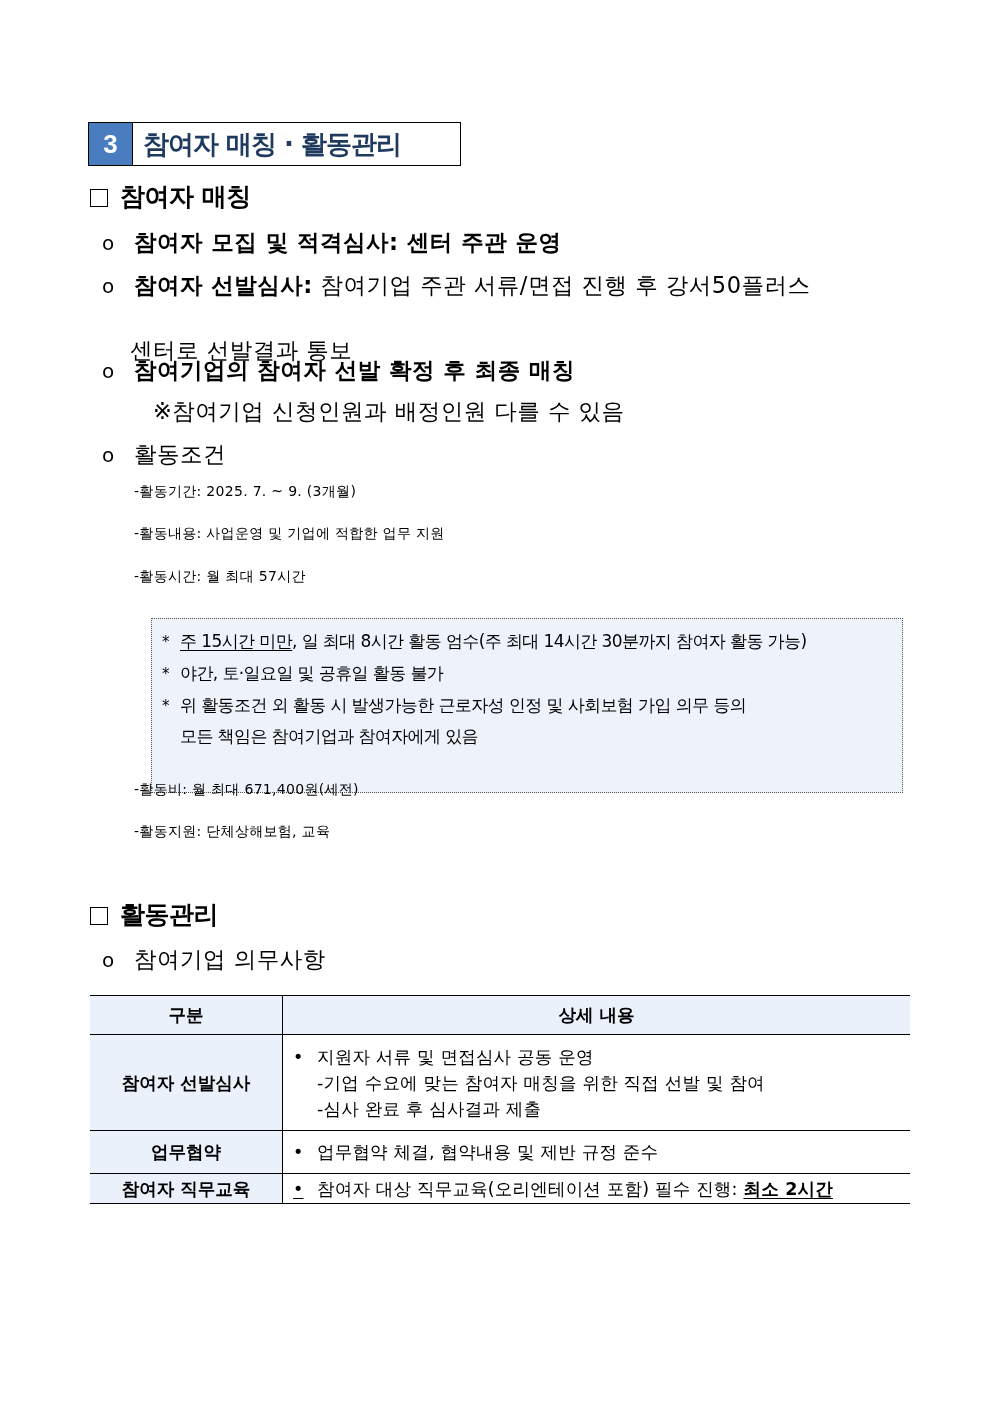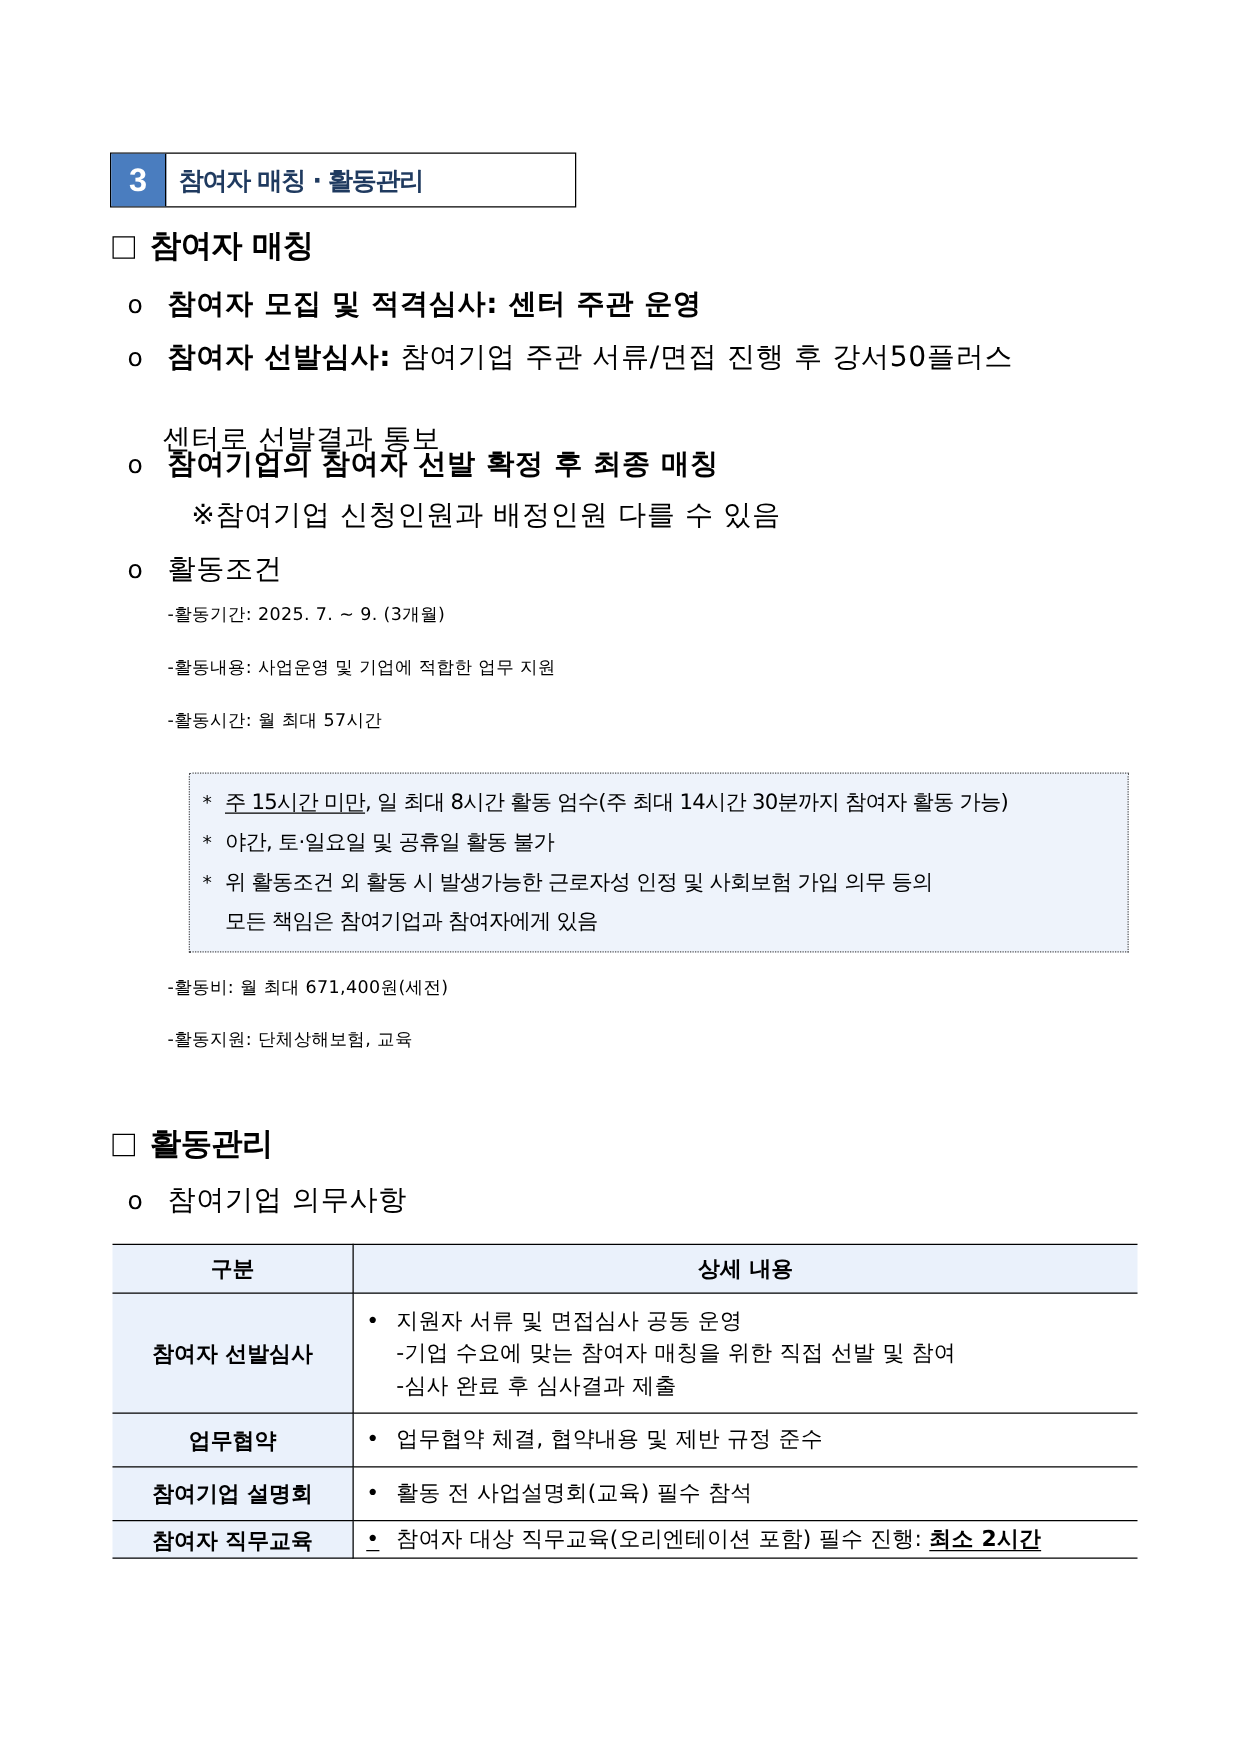--- a/index.html
+++ b/index.html
@@ -15,36 +15,36 @@
     position: absolute; left: 88px; top: 122px; width: 373px; height: 44px;
     border: 1px solid #000; box-sizing: border-box; display: flex; align-items: stretch;
   }
   .sec-num {
     width: 43px; background: #4a7dbf; color: #fff; font-weight: bold;
     font-size: 26px; display: flex; align-items: center; justify-content: center;
     border-right: 1px solid #000; font-family: "Liberation Sans", sans-serif;
   }
   .sec-label {
     padding-left: 10px; display: flex; align-items: center;
-    font-size: 20px; font-weight: bold; color: #1f3a5f; letter-spacing: -1px;
+    font-size: 26px; font-weight: bold; color: #1f3a5f; letter-spacing: -1px;
   }
 
   .h2 { font-size: 25px; font-weight: bold; letter-spacing: -0.5px; }
   .sq {
     display: inline-block; width: 18px; height: 18px; border: 1.5px solid #000;
     box-sizing: border-box; margin-right: 12px; vertical-align: -2px;
   }
   .l1 { font-size: 22.5px; letter-spacing: 0.5px; }
   .bullet-o { display: inline-block; width: 32px; font-size: 20px; }
   .b { font-weight: bold; }
   .l2 { font-size: 14px; letter-spacing: 0.3px; }
 
   
   .note-box {
-    position: absolute; left: 151px; top: 618px; width: 752px; height: 144px;
+    position: absolute; left: 151px; top: 618px; width: 752px; height: 175px;
     border: 1px dotted #555; box-sizing: border-box; background: #eef3fb;
     font-size: 17px; letter-spacing: -0.6px;
   }
   .note-line { position: absolute; left: 10px; white-space: nowrap; }
   .star { display: inline-block; width: 18px; font-size: 15px; }
   .u { text-decoration: underline; text-underline-offset: 3px; }
 
   
   .tbl {
     position: absolute; left: 90px; top: 995px; width: 820px;
@@ -136,26 +136,20 @@
         <span class="sub">-기업 수요에 맞는 참여자 매칭을 위한 직접 선발 및 참여</span>
         <span class="sub">-심사 완료 후 심사결과 제출</span>
       </td>
     </tr>
     <tr style="height:43px;">
       <td class="c1">업무협약</td>
       <td class="c2">
         <span class="dot">•</span><span>업무협약 체결, 협약내용 및 제반 규정 준수</span>
       </td>
     </tr>
-    <tr style="height:43px;">
-      <td class="c1">참여기업 설명회</td>
-      <td class="c2">
-        <span class="dot">•</span><span>활동 전 사업설명회(교육) 필수 참석</span>
-      </td>
-    </tr>
     <tr style="height:30px;">
       <td class="c1">참여자 직무교육</td>
       <td class="c2">
         <span class="dot u">•</span><span>참여자 대상 직무교육(오리엔테이션 포함) 필수 진행: </span><span class="b u">최소 2시간</span>
       </td>
     </tr>
   </tbody>
 </table>
 
 </body></html>

